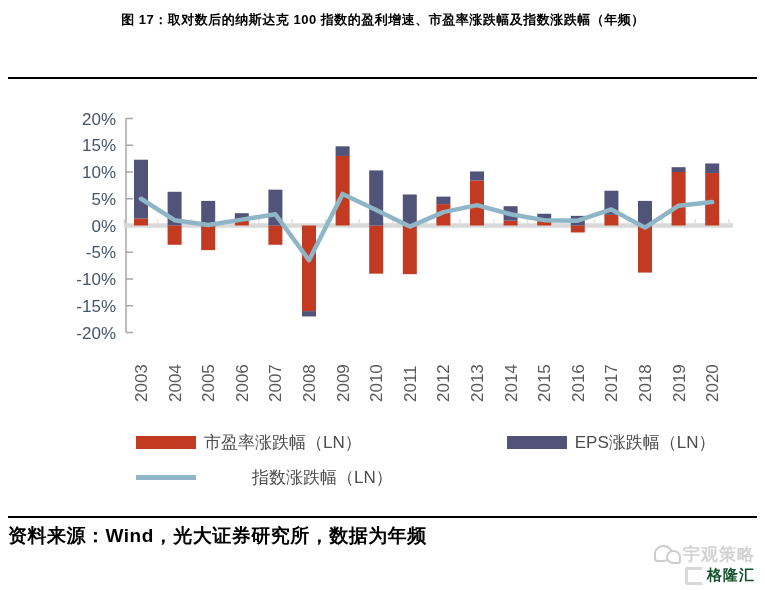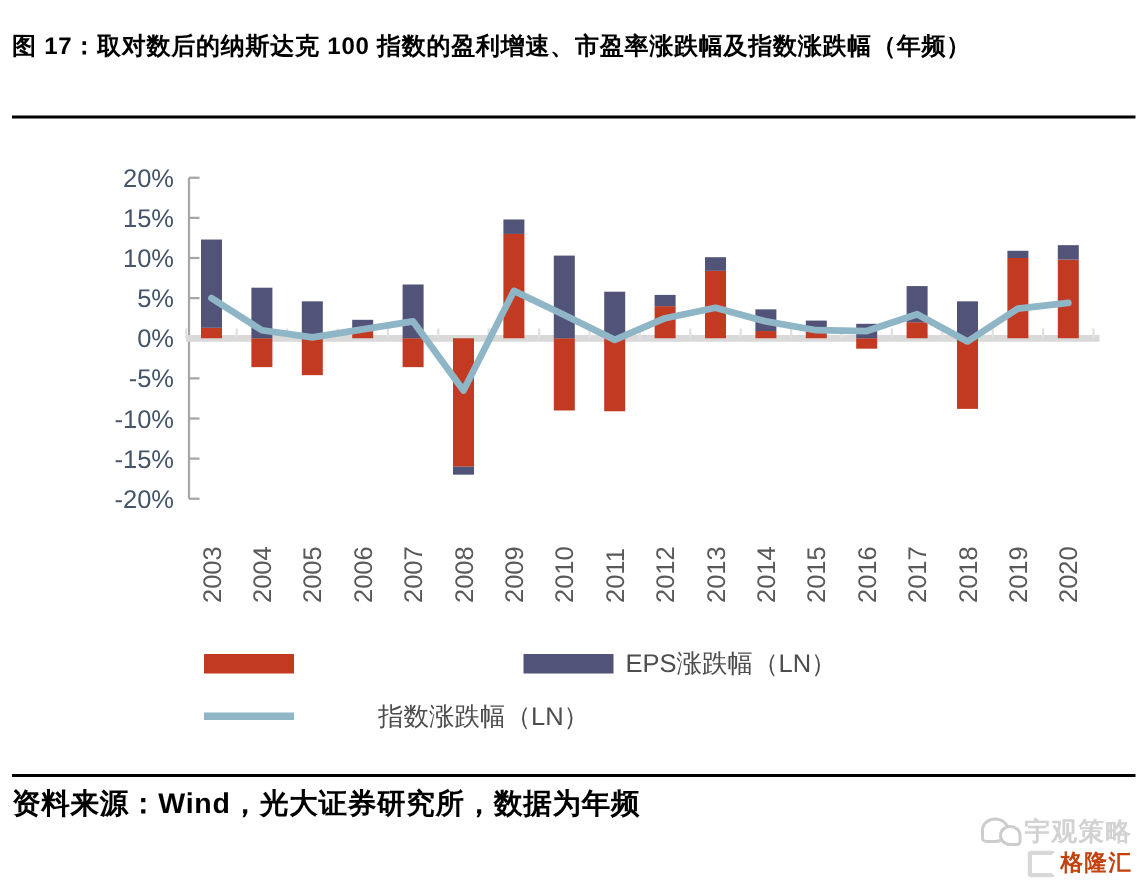--- a/index.html
+++ b/index.html
@@ -1,23 +1,24 @@
 <!DOCTYPE html>
 <html><head>
 <meta charset="utf-8">
 <style>
   html,body{margin:0;padding:0;}
   body{
     width:765px;height:590px;position:relative;background:#ffffff;
     font-family:"Liberation Sans","DejaVu Sans",sans-serif;overflow:hidden;
   }
   .title{
-    position:absolute;left:8px;top:16px;width:750px;
-    font-size:16px;font-weight:bold;color:#000;line-height:31px;
+    position:absolute;left:8px;top:4px;width:750px;
+    font-size:13px;font-weight:bold;color:#000;line-height:31px;
     letter-spacing:0.5px;
+    text-align:center;
   }
   .title-rule{position:absolute;left:8px;top:77px;width:749px;height:2px;background:#000;}
   #chart-svg{position:absolute;left:0;top:0;}
   .legend{position:absolute;left:0;top:0;width:765px;}
   .legend-row1{position:absolute;left:136px;top:431px;display:flex;align-items:center;}
   .legend-row2{position:absolute;left:136px;top:466px;display:flex;align-items:center;gap:48px;}
   .swatch{width:60px;height:13px;margin-right:8px;flex:0 0 auto;}
   .line-swatch{width:60px;height:5px;margin-right:8px;flex:0 0 auto;}
   .legend-label{font-size:17px;color:#4d4d4d;white-space:nowrap;}
   .legend-gap{width:145px;flex:0 0 auto;}
@@ -25,21 +26,21 @@
   .footer-text{
     position:absolute;left:8px;top:523px;font-size:19px;font-weight:bold;color:#000;
     letter-spacing:0.5px;
   }
   .watermark{
     position:absolute;right:10px;top:543px;text-align:right;color:#cfcfcf;
     text-shadow:1px 1px 0 #ffffff;
   }
   .wm-row{display:flex;align-items:center;justify-content:flex-end;gap:3px;}
   .wm-text1{font-size:17px;font-weight:bold;letter-spacing:1px;color:#d2d2d2;}
-  .wm-text2{font-size:15px;font-weight:bold;letter-spacing:1px;color:#c2410c;}
+  .wm-text2{font-size:15px;font-weight:bold;letter-spacing:1px;color:#14532d;}
   .chat-icon{position:relative;width:26px;height:19px;flex:0 0 auto;}
   .chat-icon .b1{position:absolute;left:0;top:0;width:15px;height:13px;border:2px solid #cdcdcd;border-radius:50% 50% 50% 20%;}
   .chat-icon .b2{position:absolute;left:12px;top:5px;width:11px;height:10px;border:2px solid #cdcdcd;border-radius:50% 50% 20% 50%;background:#fff;}
   .g-icon{width:13px;height:12px;border:3px solid #d8d8d8;border-radius:3px;border-right-color:transparent;flex:0 0 auto;}
 </style>
 </head>
 <body>
 
 <div class="title">图 17：取对数后的纳斯达克 100 指数的盈利增速、市盈率涨跌幅及指数涨跌幅（年频）</div>
 <div class="title-rule"></div>
@@ -137,20 +138,21 @@
     <text x="583.8" y="402" transform="rotate(-90 583.8 402)" font-size="17" fill="#595959">2016</text>
     <text x="617.4000000000001" y="402" transform="rotate(-90 617.4000000000001 402)" font-size="17" fill="#595959">2017</text>
     <text x="651" y="402" transform="rotate(-90 651 402)" font-size="17" fill="#595959">2018</text>
     <text x="684.6" y="402" transform="rotate(-90 684.6 402)" font-size="17" fill="#595959">2019</text>
     <text x="718.2" y="402" transform="rotate(-90 718.2 402)" font-size="17" fill="#595959">2020</text>
   </svg>
 
 <div class="legend">
   <div class="legend-row1">
     <div class="swatch" style="background: rgb(193, 58, 33);"></div>
+    <div class="legend-label">市盈率涨跌幅（LN）</div>
     <div class="legend-gap"></div>
     <div class="swatch" style="background: rgb(81, 84, 120);"></div>
     <div class="legend-label">EPS涨跌幅（LN）</div>
   </div>
   <div class="legend-row2">
     <div class="line-swatch" style="background: rgb(143, 182, 198);"></div>
     <div class="legend-label">指数涨跌幅（LN）</div>
   </div>
 </div>
 

